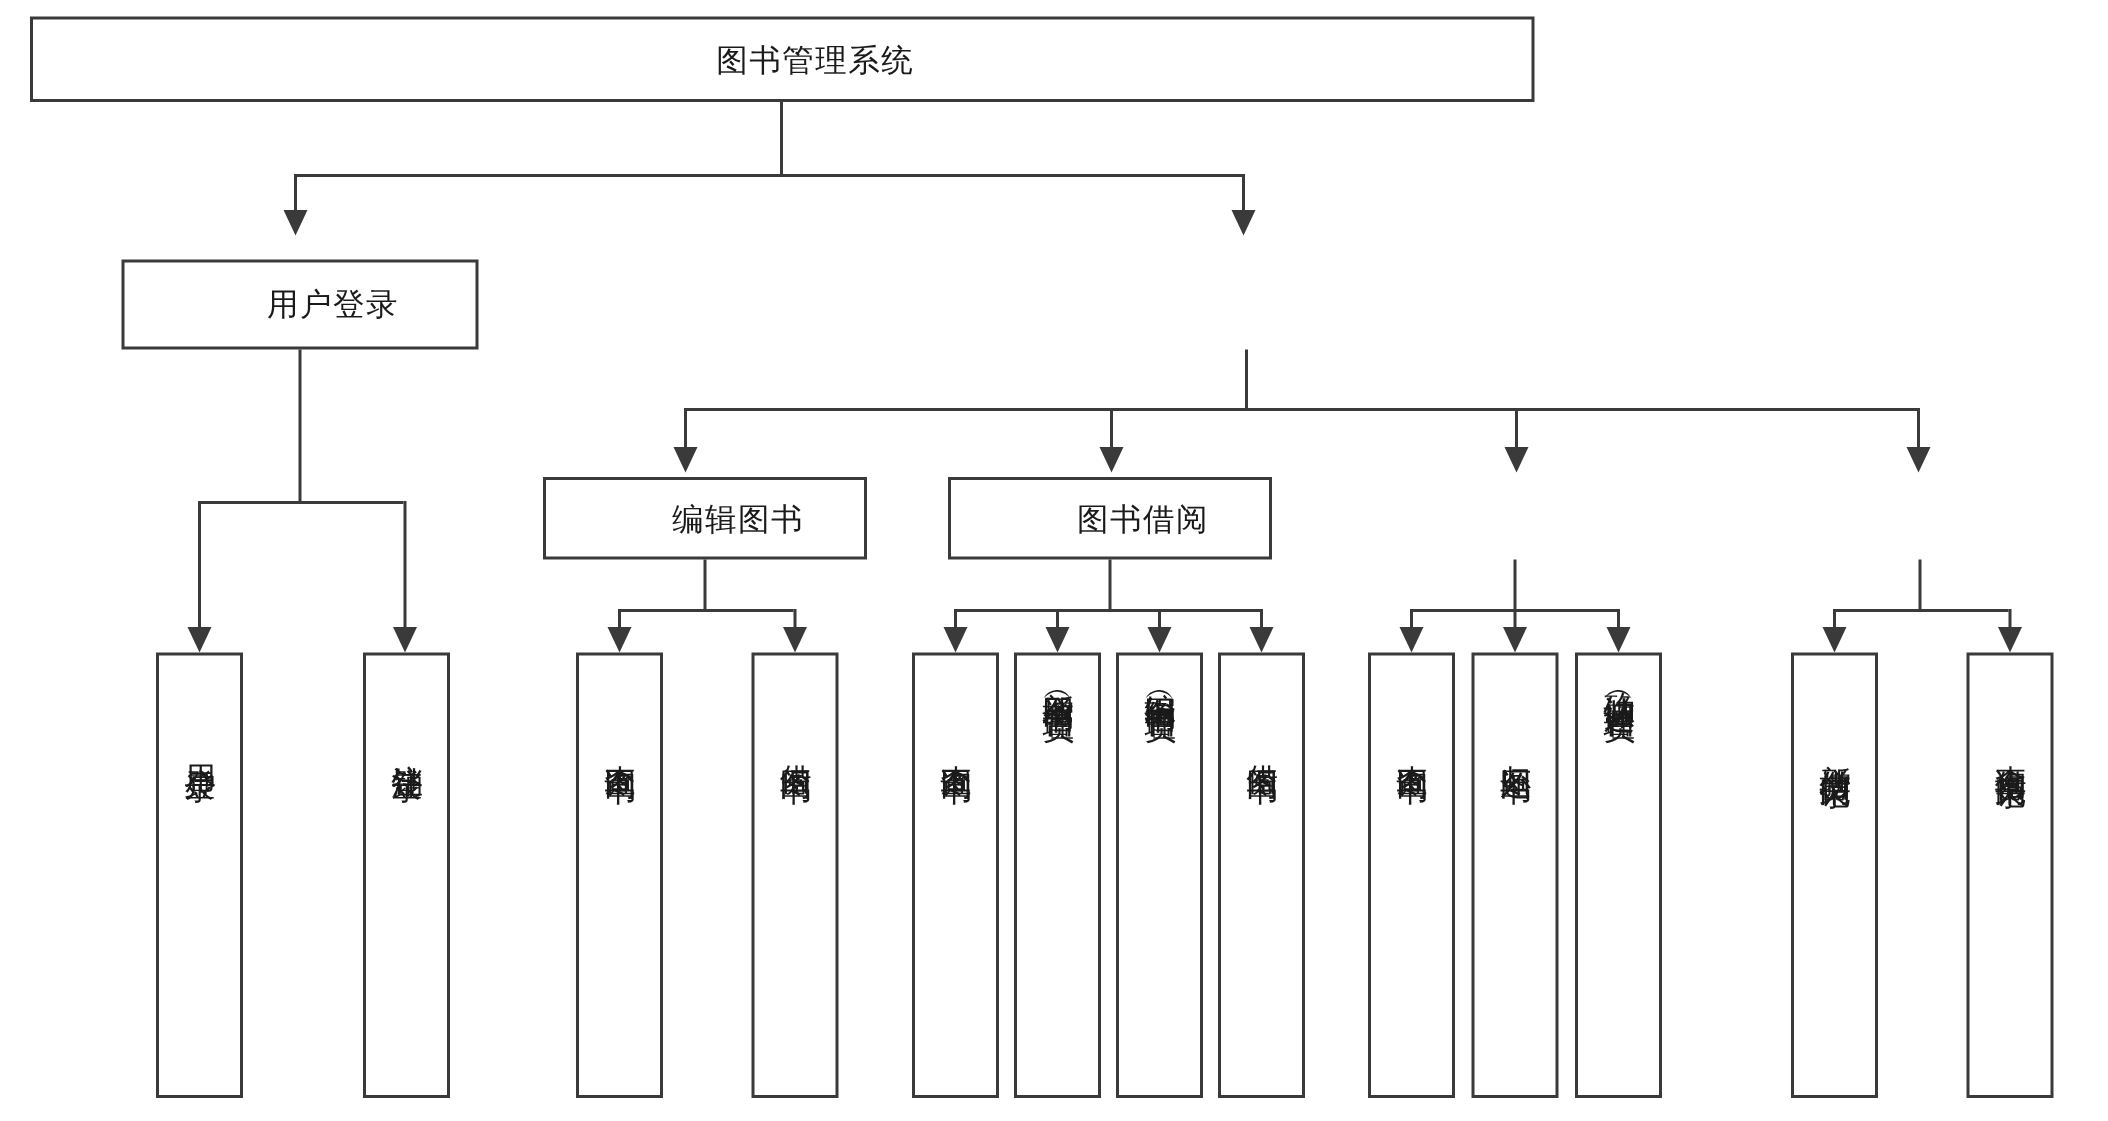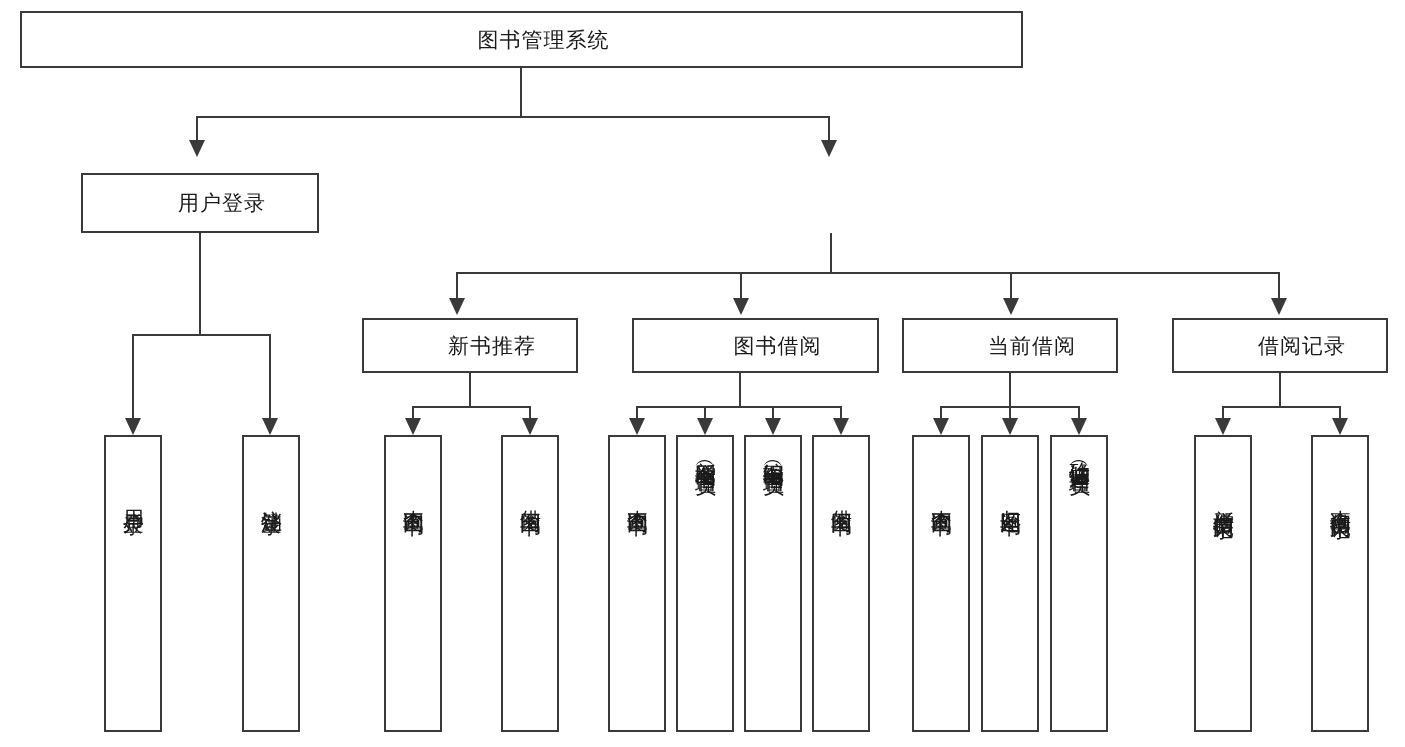--- a/index.html
+++ b/index.html
@@ -113,30 +113,24 @@
   <div class="conn vline" style="left:456px; top:272px; width:2px; height:26px;"></div>
   <div class="arrow" style="left:449px; top:298px;"></div>
   <div class="conn vline" style="left:740px; top:272px; width:2px; height:26px;"></div>
   <div class="arrow" style="left:733px; top:298px;"></div>
   <div class="conn vline" style="left:1010px; top:272px; width:2px; height:26px;"></div>
   <div class="arrow" style="left:1003px; top:298px;"></div>
   <div class="conn vline" style="left:1278px; top:272px; width:2px; height:26px;"></div>
   <div class="arrow" style="left:1271px; top:298px;"></div>
 
   <div class="node h" style="left:362px; top:318px; width:216px; height:55px;">
-    <span>新书推荐</span>
-  </div>
-  <div class="node h" style="left:632px; top:318px; width:247px; height:55px;">
+    <span>编辑图书</span>
+  </div>
+  <div class="node h" style="left:632px; top:318px; width:216px; height:55px;">
     <span>图书借阅</span>
-  </div>
-  <div class="node h" style="left:902px; top:318px; width:216px; height:55px;">
-    <span>当前借阅</span>
-  </div>
-  <div class="node h" style="left:1172px; top:318px; width:216px; height:55px;">
-    <span>借阅记录</span>
   </div>
 
   <div class="conn vline" style="left:469px; top:373px; width:2px; height:33px;"></div>
   <div class="conn hline" style="left:412px; top:406px; width:117px; height:2px;"></div>
   <div class="conn vline" style="left:412px; top:406px; width:2px; height:12px;"></div>
   <div class="arrow" style="left:405px; top:418px;"></div>
   <div class="conn vline" style="left:529px; top:406px; width:2px; height:12px;"></div>
   <div class="arrow" style="left:522px; top:418px;"></div>
 
   <div class="conn vline" style="left:739px; top:373px; width:2px; height:33px;"></div>

